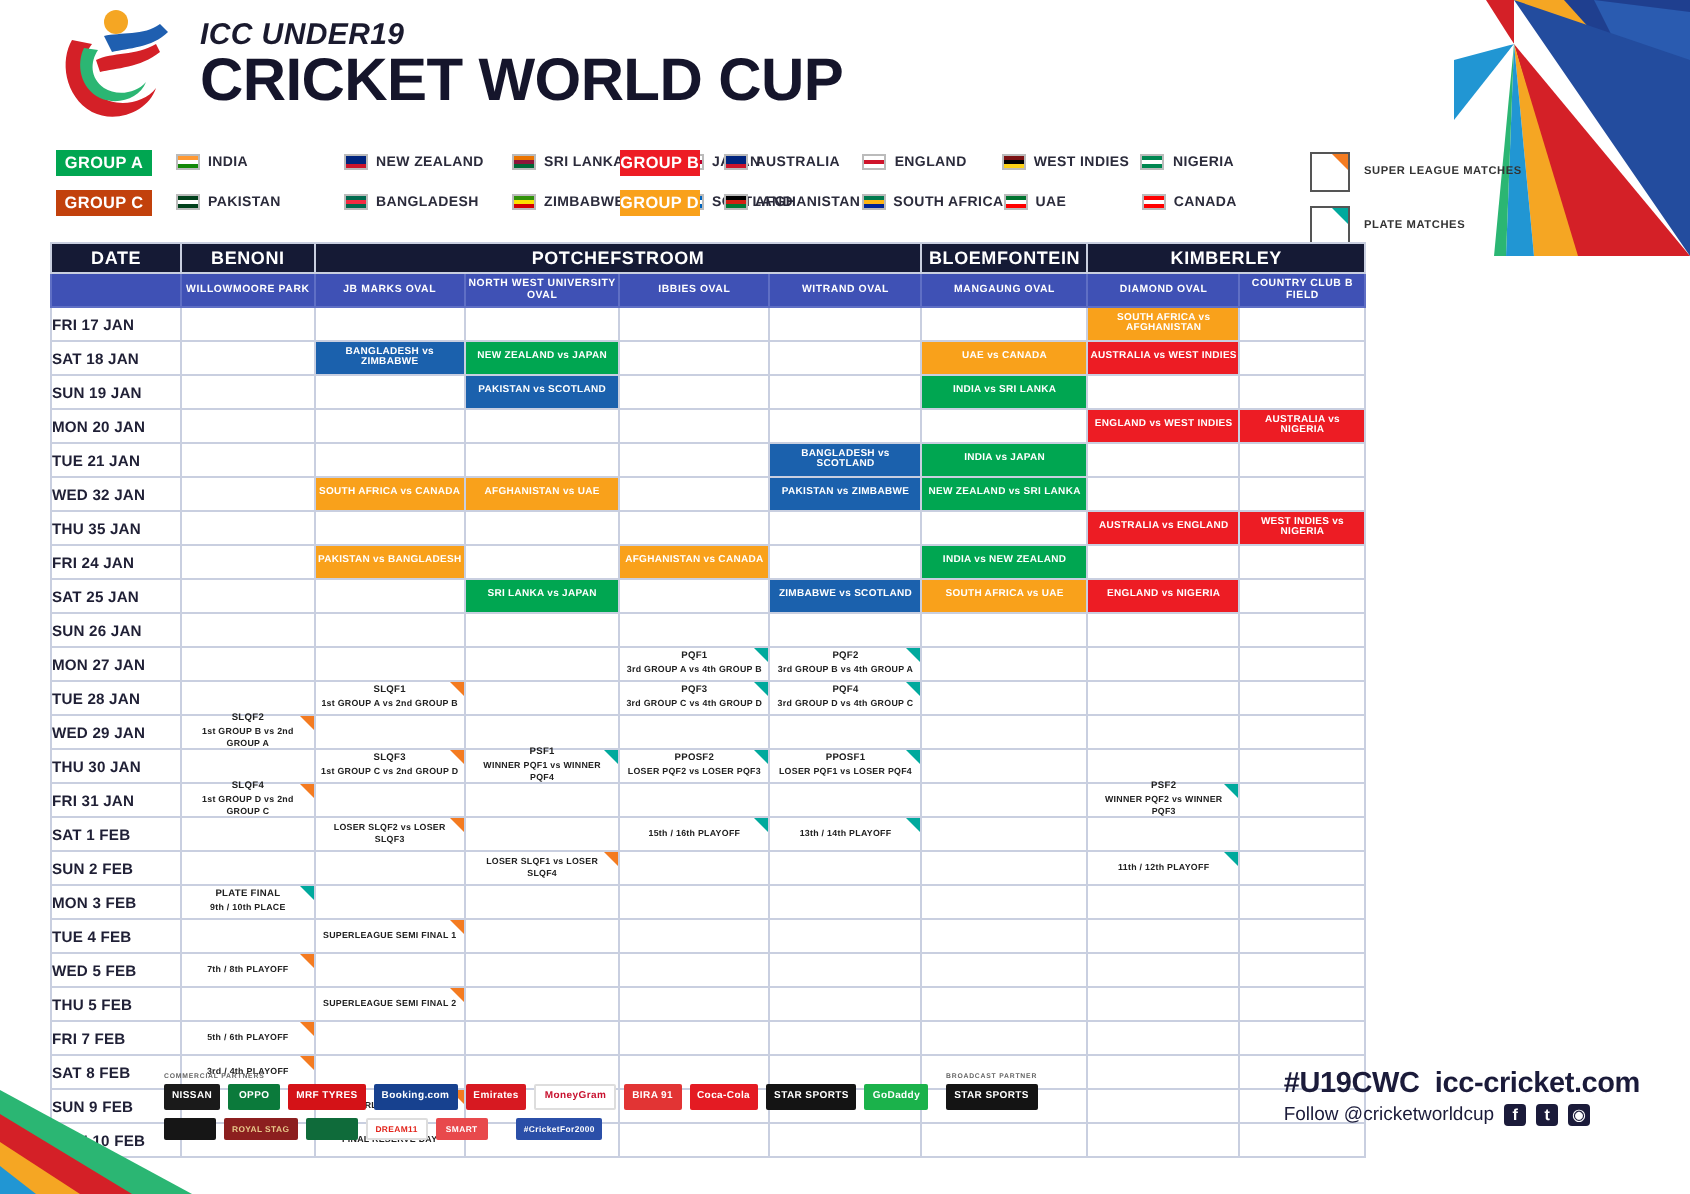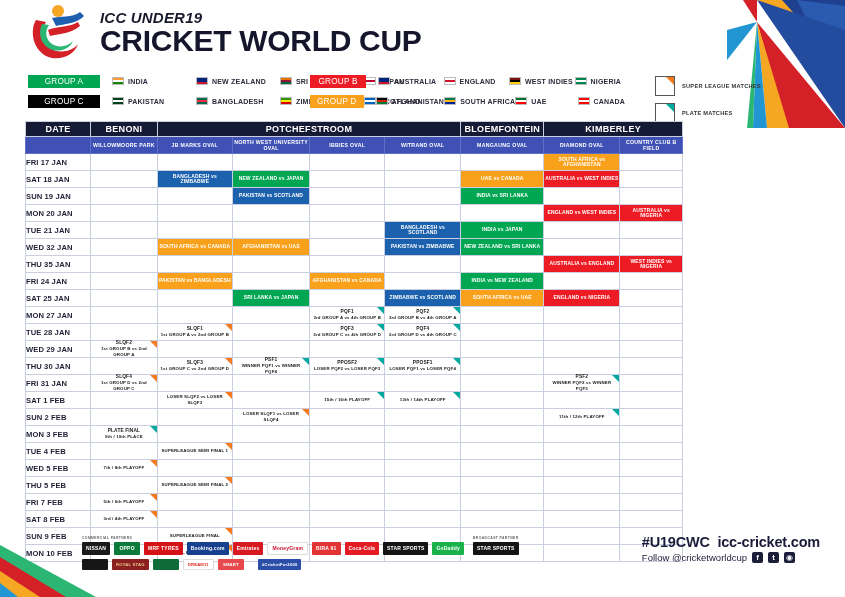--- a/index.html
+++ b/index.html
@@ -16,21 +16,21 @@
   .masthead{ position:absolute; left:28px; top:4px; display:flex; align-items:center; gap:10px; }
   .logo{ width:62px; height:58px; position:relative; }
   .title-block{ line-height:1; color:#1b1b2f; }
   .t1{ font-size:15px; font-weight:bold; font-style:italic; letter-spacing:.2px; color:#1a1a2e; }
   .t2{ font-size:30px; font-weight:bold; letter-spacing:-.3px; color:#15152b; margin-top:1px;}
   .t3{ font-size:15px; font-weight:bold; color:#15152b; margin-top:2px; letter-spacing:.2px;}
 
   
   .groups{ position:absolute; left:28px; top:74px; width:600px; }
   .grow{ display:flex; align-items:center; height:14px; margin-bottom:6px; }
-  .gtag{ width:72px; height:13px; color:#fff; font-size:8.2px; font-weight:normal;
+  .gtag{ width:48px; height:13px; color:#fff; font-size:8.2px; font-weight:bold;
          display:flex; align-items:center; justify-content:center; letter-spacing:.2px;}
   .team{ display:flex; align-items:center; gap:4px; font-size:7px; font-weight:bold; color:#2b2b3b;
          letter-spacing:.2px; white-space:nowrap; }
   .flag{ width:12px; height:8px; border:.5px solid #bbb; display:inline-block; flex:none; position:relative; overflow:hidden;}
   .grpB-col{ position:absolute; left:310px; top:74px; width:330px; }
 
   
   .legend{ position:absolute; left:655px; top:76px; }
   .lrow{ display:flex; align-items:center; gap:7px; margin-bottom:7px; }
   .lbox{ width:20px; height:20px; border:1px solid #555; background:#fff; position:relative; }
@@ -134,21 +134,21 @@
         <div class="team" style="margin-left: 0px; width: 84px;">
           <span class="flag" style="background: linear-gradient(rgb(235, 116, 0) 0px, rgb(235, 116, 0) 33%, rgb(141, 21, 58) 33%, rgb(141, 21, 58) 66%, rgb(0, 104, 55) 66%, rgb(0, 104, 55) 100%);"></span>
           <span>SRI LANKA</span>
         </div>
         <div class="team" style="margin-left: 0px; width: 84px;">
           <span class="flag" style="background: linear-gradient(rgb(255, 255, 255) 0px, rgb(255, 255, 255) 33%, rgb(188, 0, 45) 33%, rgb(188, 0, 45) 66%, rgb(255, 255, 255) 66%, rgb(255, 255, 255) 100%);"></span>
           <span>JAPAN</span>
         </div>
       </div>
       <div class="grow">
-        <div class="gtag" style="background: #000000;">GROUP C</div>
+        <div class="gtag" style="background: #c2410c;">GROUP C</div>
         <div class="team" style="margin-left: 12px; width: 84px;">
           <span class="flag" style="background: linear-gradient(rgb(1, 65, 28) 0px, rgb(1, 65, 28) 33%, rgb(255, 255, 255) 33%, rgb(255, 255, 255) 66%, rgb(1, 65, 28) 66%, rgb(1, 65, 28) 100%);"></span>
           <span>PAKISTAN</span>
         </div>
         <div class="team" style="margin-left: 0px; width: 84px;">
           <span class="flag" style="background: linear-gradient(rgb(0, 106, 78) 0px, rgb(0, 106, 78) 33%, rgb(244, 42, 65) 33%, rgb(244, 42, 65) 66%, rgb(0, 106, 78) 66%, rgb(0, 106, 78) 100%);"></span>
           <span>BANGLADESH</span>
         </div>
         <div class="team" style="margin-left: 0px; width: 84px;">
           <span class="flag" style="background: linear-gradient(rgb(49, 146, 8) 0px, rgb(49, 146, 8) 33%, rgb(252, 227, 0) 33%, rgb(252, 227, 0) 66%, rgb(212, 0, 0) 66%, rgb(212, 0, 0) 100%);"></span>
@@ -383,20 +383,31 @@
           <td class="cell"></td>
           <td class="cell">
             <div class="mbox C">ZIMBABWE vs SCOTLAND</div>
           </td>
           <td class="cell">
             <div class="mbox D">SOUTH AFRICA vs UAE</div>
           </td>
           <td class="cell">
             <div class="mbox B">ENGLAND vs NIGERIA</div>
           </td>
+          <td class="cell"></td>
+        </tr>
+        <tr>
+          <td class="date">SUN 26 JAN</td>
+          <td class="cell"></td>
+          <td class="cell"></td>
+          <td class="cell"></td>
+          <td class="cell"></td>
+          <td class="cell"></td>
+          <td class="cell"></td>
+          <td class="cell"></td>
           <td class="cell"></td>
         </tr>
         <tr>
           <td class="date">MON 27 JAN</td>
           <td class="cell"></td>
           <td class="cell"></td>
           <td class="cell"></td>
           <td class="cell">
             <div class="pbox">
               <div class="ttl">PQF1</div>

